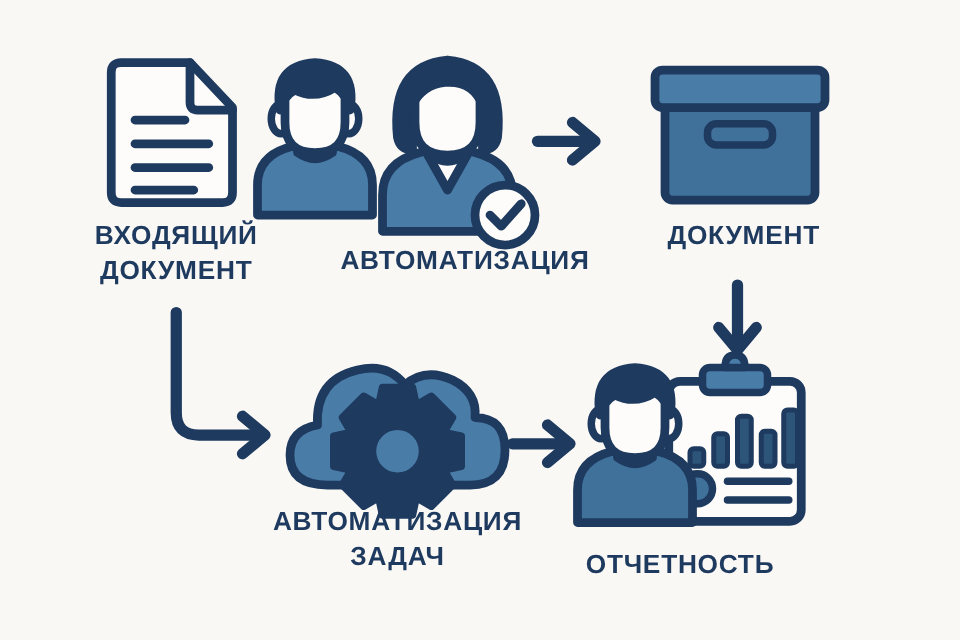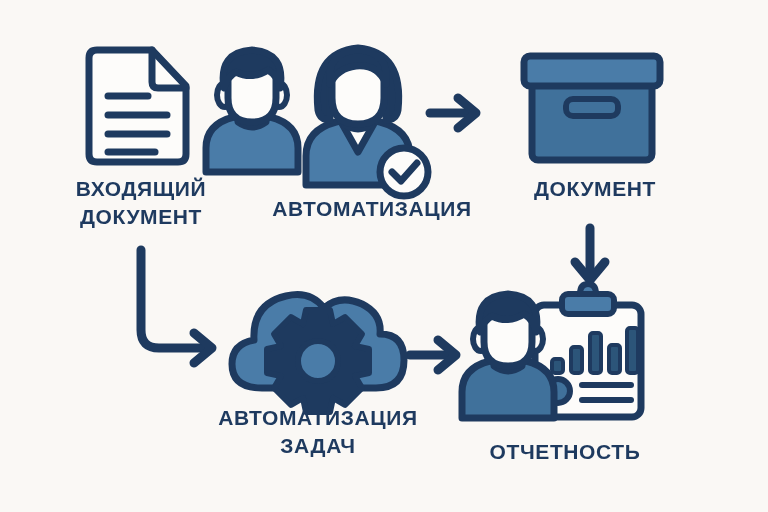--- a/index.html
+++ b/index.html
@@ -32,21 +32,21 @@
     letter-spacing: 0.6px;
     line-height: 1.32;
     text-align: center;
     white-space: pre-line;
     user-select: none;
   }
   #label-incoming-document { left: 26px;  top: 175px; width: 230px; }
   #label-approval         { left: 252px; top: 195px; width: 240px; }
   #label-storage          { left: 500px; top: 175px; width: 190px; }
   #label-automation       { left: 178px; top: 404px; width: 280px; }
-  #label-reporting        { left: 460px; top: 438px; width: 210px; }
+  #label-reporting        { left: 439px; top: 438px; width: 210px; }
 </style>
 </head>
 <body>
 
 <div id="stage">
 
   <svg width="768" height="512" viewBox="0 0 768 512">
 
     <g>
       <path d="M430 113 H 470" stroke="#1e3a5f" stroke-width="9" stroke-linecap="round" fill="none"></path>

